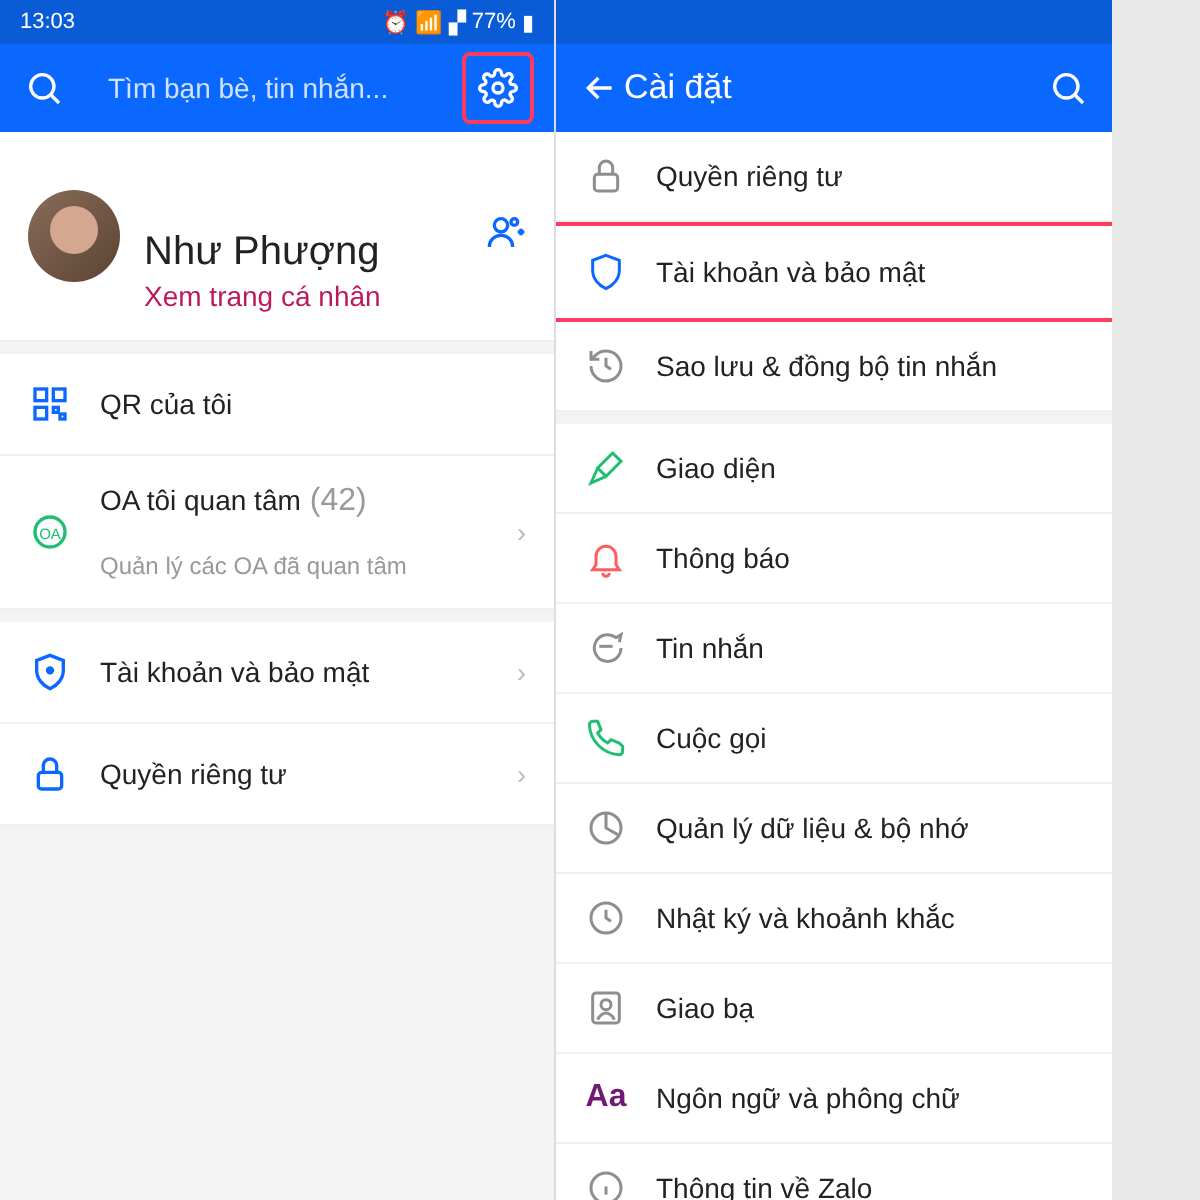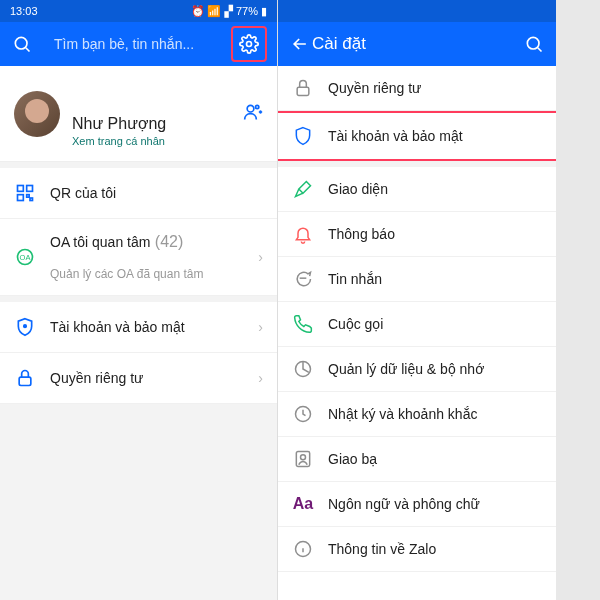--- a/index.html
+++ b/index.html
@@ -9,22 +9,22 @@
 .status-bar { height: 22px; background: #0a5cd6; color: #fff; display: flex; align-items: center; justify-content: space-between; padding: 0 10px; font-size: 11px; }
 .status-right { display: flex; gap: 3px; align-items: center; }
 .header { height: 44px; background: #0a68ff; display: flex; align-items: center; padding: 0 10px; color: #fff; }
 .header-icon { width: 24px; height: 24px; display: flex; align-items: center; justify-content: center; }
 .search-placeholder { flex: 1; margin-left: 20px; color: #cfe2ff; font-size: 14px; }
 .gear-box { width: 36px; height: 36px; display: flex; align-items: center; justify-content: center; border: 2px solid #ff3b5c; border-radius: 4px; }
 .header-title { flex: 1; font-size: 17px; }
 .profile-row { display: flex; align-items: center; padding: 14px 14px; border-bottom: 1px solid #eee; }
 .avatar { width: 46px; height: 46px; border-radius: 50%; background: linear-gradient(135deg,#8a6d5a 0%,#5a4232 100%); margin-right: 12px; position: relative; overflow: hidden; }
 .avatar::after { content: ""; position: absolute; width: 24px; height: 24px; border-radius: 50%; background: #d4a890; top: 8px; left: 11px; }
-.profile-text .name { font-size: 16px; color: #222; margin-top: 35px; }
-.profile-text .sub { font-size: 11px; color: #0f766e; margin-top: 2px; }
+.profile-text .name { font-size: 20px; color: #222; margin-top: 35px; }
+.profile-text .sub { font-size: 14px; color: #be185d; margin-top: 2px; }
 .add-friend { margin-left: auto; color: #0a68ff; }
 .list-item { display: flex; align-items: center; padding: 14px 14px; border-bottom: 1px solid #f0f0f0; }
 .list-item .icon { width: 22px; height: 22px; margin-right: 14px; display: flex; align-items: center; justify-content: center; color: #0a68ff; flex-shrink: 0; }
 .list-item .label { flex: 1; font-size: 14px; color: #222; }
 .list-item .sub { font-size: 12px; color: #999; margin-top: 16px; }
 .list-item .count { color: #999; }
 .chev { color: #bbb; font-size: 14px; }
 .section-gap { height: 6px; background: #f3f3f3; }
 .left-body { background: #f3f3f3; height: calc(600px - 66px); }
 .left-body .card { background: #fff; }
@@ -167,20 +167,30 @@
       <span class="label">Quyền riêng tư</span>
     </div>
     <div class="list-item highlight">
       <span class="icon">
           <svg class="icon-svg" viewBox="0 0 24 24" fill="none" stroke="#0a68ff" stroke-width="1.8">
             <path d="M12 2l8 3v6c0 5-3.5 9-8 11-4.5-2-8-6-8-11V5l8-3z"></path>
           </svg>
         </span>
       <span class="label">Tài khoản và bảo mật</span>
     </div>
+    <div class="list-item">
+      <span class="icon">
+          <svg class="icon-svg" viewBox="0 0 24 24" fill="none" stroke="currentColor" stroke-width="1.8">
+            <path d="M3 12a9 9 0 1 0 3-6.7L3 8"></path>
+            <path d="M3 3v5h5"></path>
+            <path d="M12 7v5l3 2"></path>
+          </svg>
+        </span>
+      <span class="label">Sao lưu &amp; đồng bộ tin nhắn</span>
+    </div>
     <div class="section-gap"></div>
     <div class="list-item">
       <span class="icon" style="color:#1dbf73">
           <svg class="icon-svg" viewBox="0 0 24 24" fill="none" stroke="currentColor" stroke-width="1.8">
             <path d="M16 3l5 5-9 9-5-5 9-9zM7 12l-4 9 9-4"></path>
           </svg>
         </span>
       <span class="label">Giao diện</span>
     </div>
     <div class="list-item">

